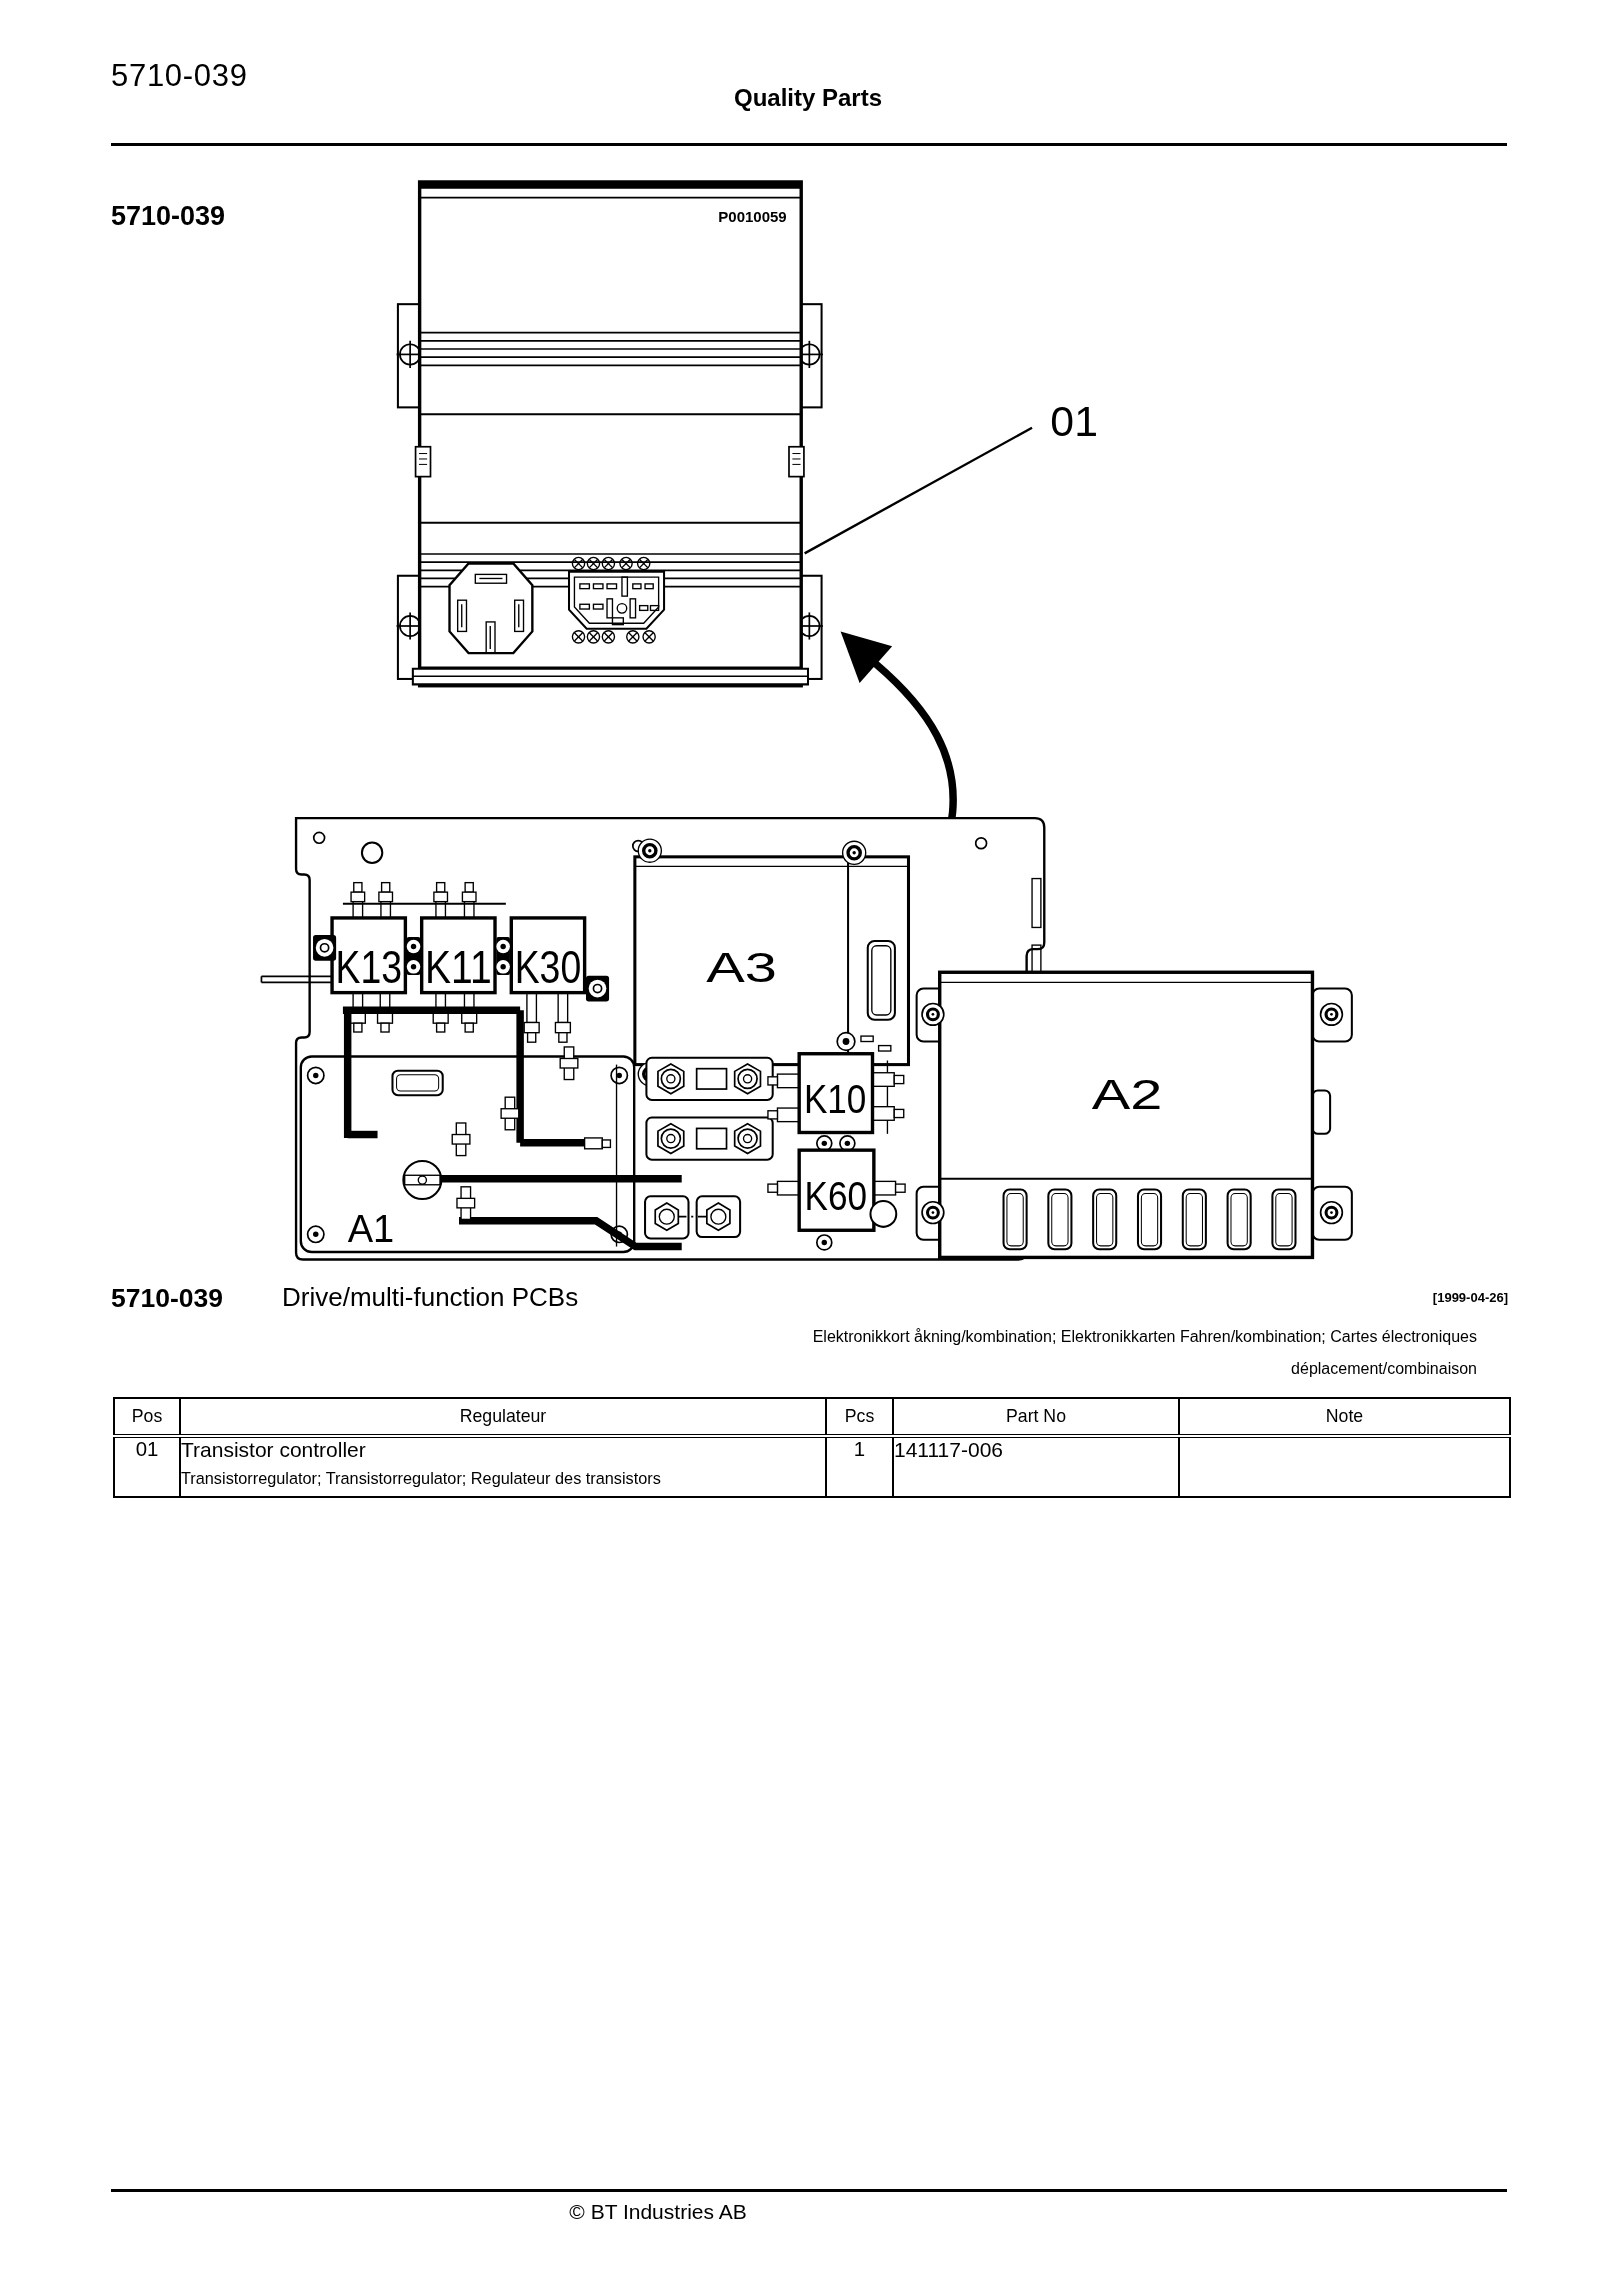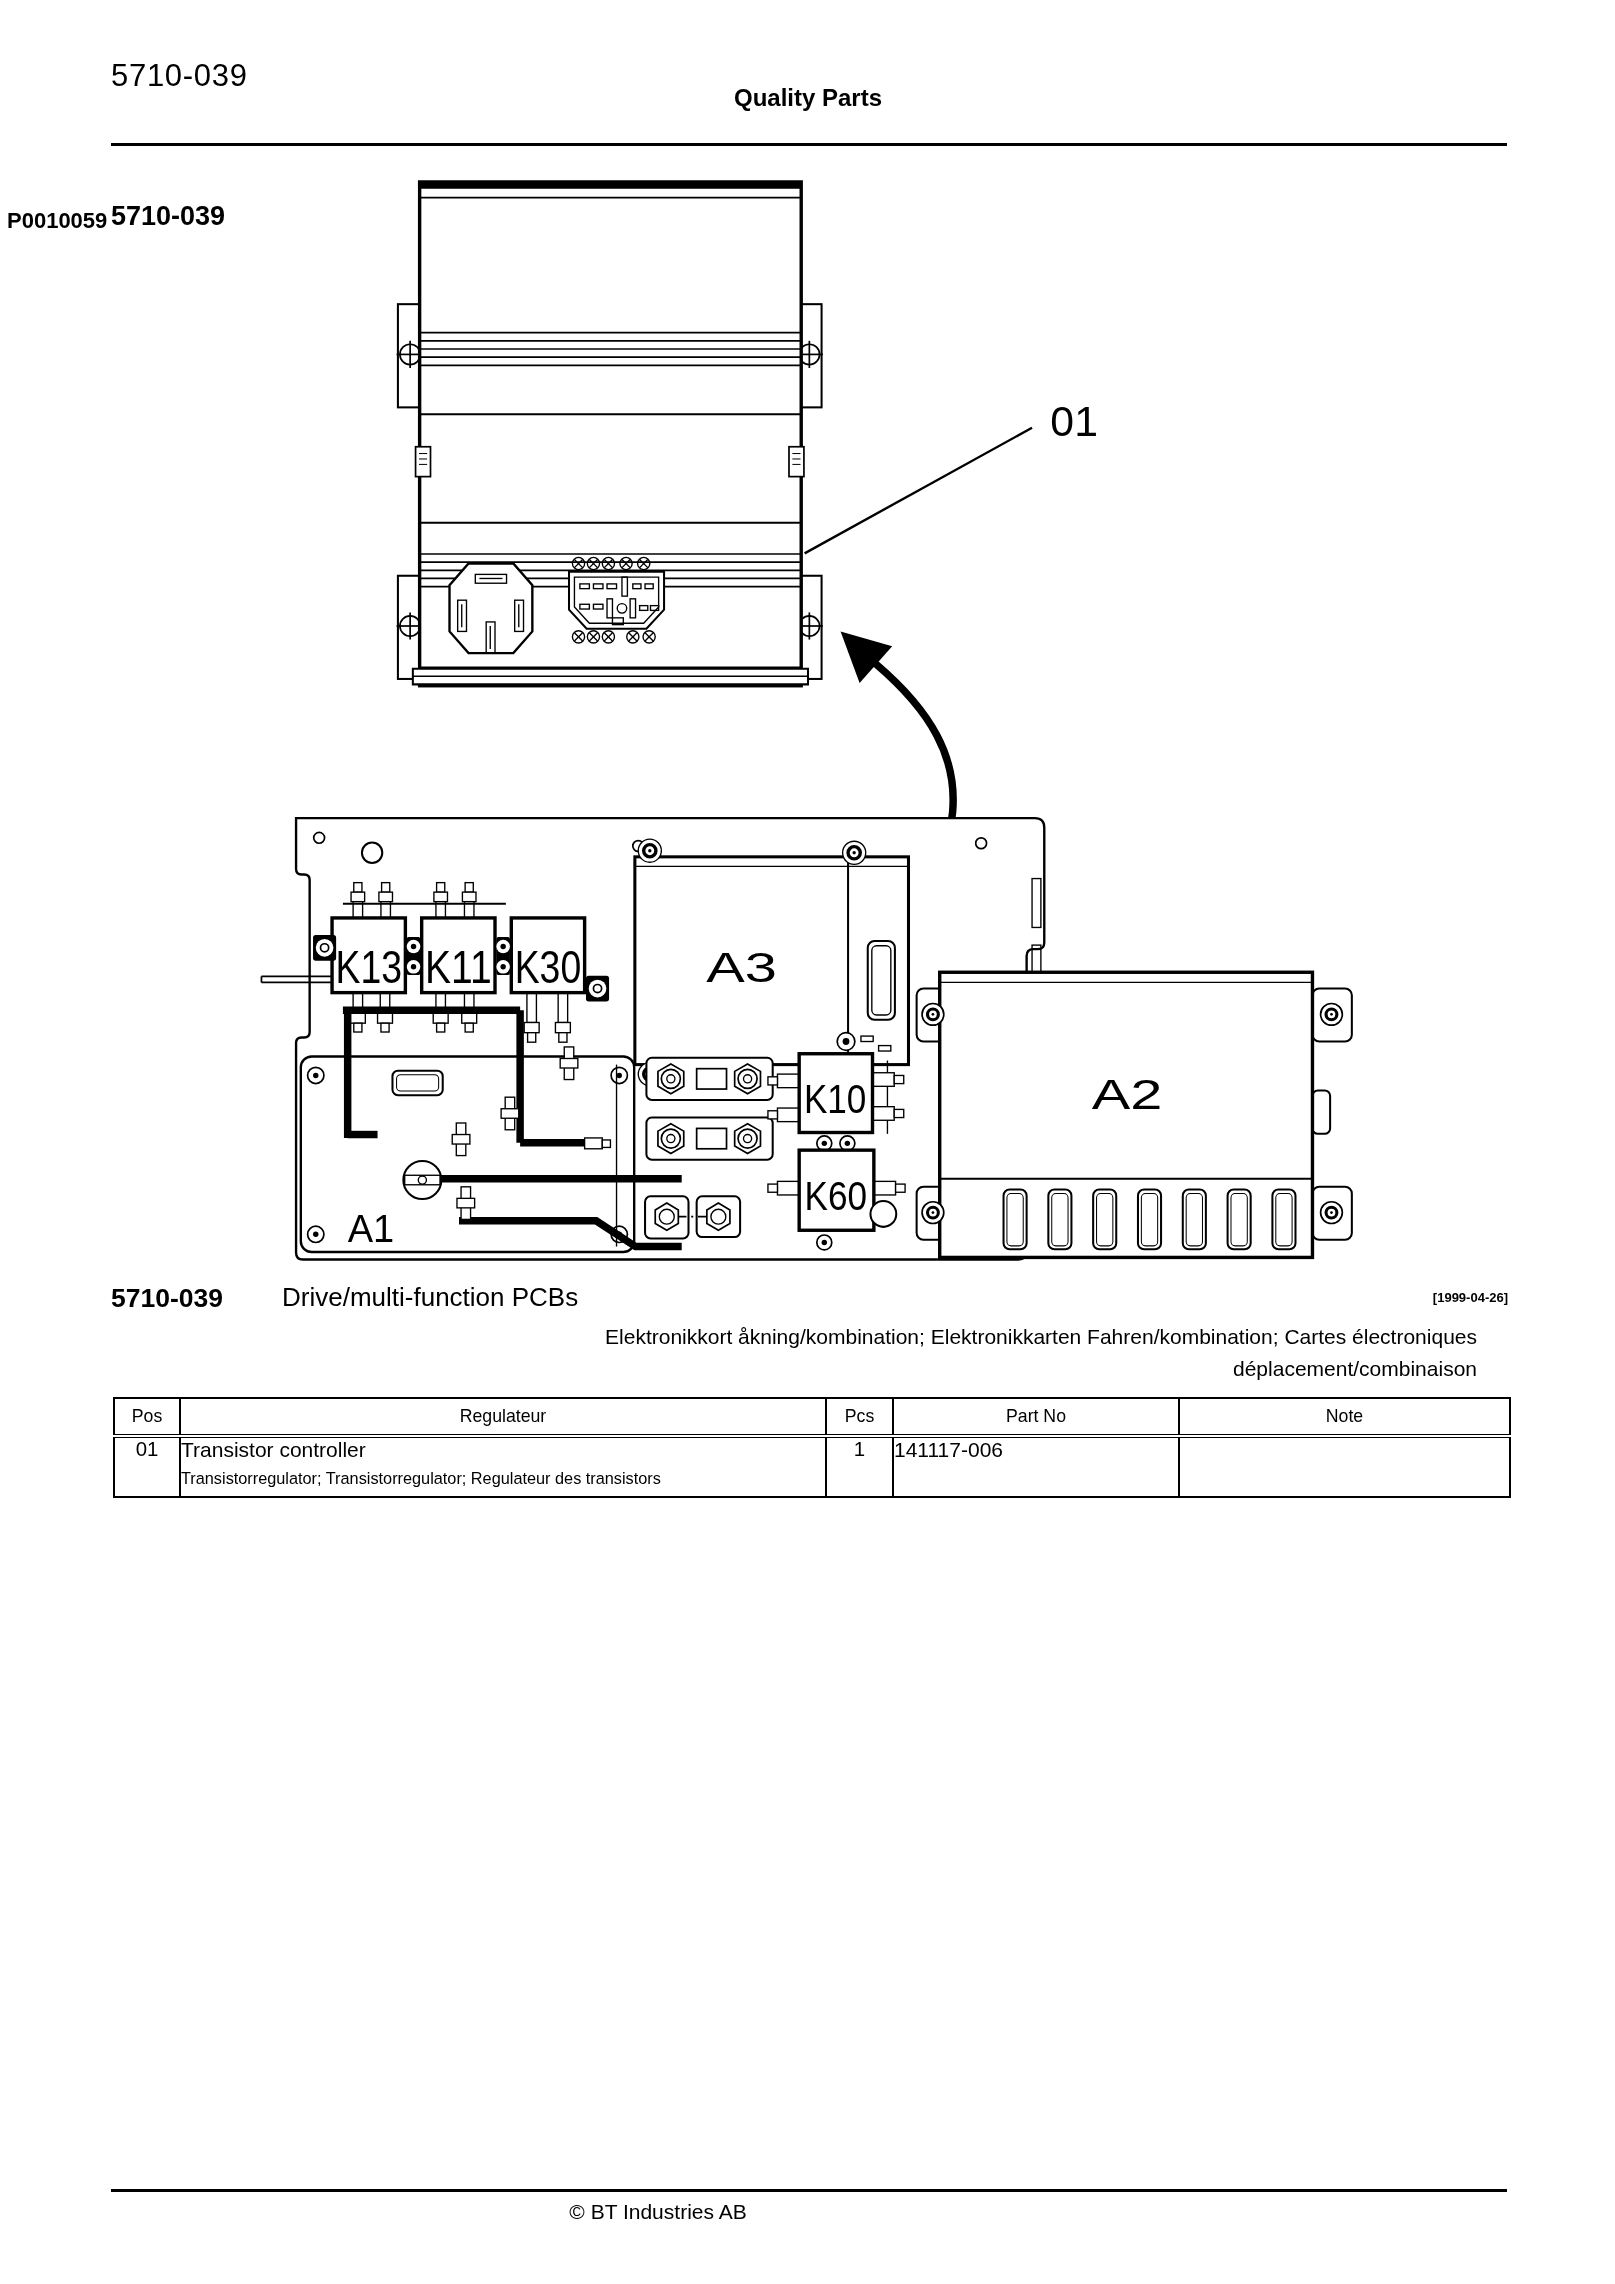--- a/index.html
+++ b/index.html
@@ -11,26 +11,26 @@
     color:#000;
     overflow:hidden;
   }
   .abs{position:absolute;text-align:right;}
   
   .doc-num-top{left:111px;top:58px;font-size:31px;font-weight:400;letter-spacing:0.7px;}
   .center-title{left:0;top:84px;width:1616px;text-align:center;font-size:24px;font-weight:700;}
   .rule{left:111px;width:1396px;height:3.4px;background:#000;}
   .rule-top{top:143px;}
   .doc-num-bold{left:111px;top:201px;font-size:27px;font-weight:700;}
-  .fig-ref{left:0;top:208px;width:1505px;text-align:left;font-size:22px;font-weight:700;padding-left:7px;}
+  .fig-ref{left:0;top:208px;width:1505px;text-align:center;font-size:15px;font-weight:700;}
   
   .sec-num{left:111px;top:1283px;font-size:26.5px;font-weight:700;}
   .sec-title{left:282px;top:1282px;font-size:26px;font-weight:400;}
   .sec-date{left:0;top:1290px;width:1508px;font-size:13px;font-weight:700;}
-  .sec-sub{left:282px;top:1321px;width:1195px;font-size:21px;font-weight:400;line-height:32px;}
+  .sec-sub{left:282px;top:1321px;width:1195px;font-size:16px;font-weight:400;line-height:32px;}
   
   table.parts{
     position:absolute;left:113px;top:1397px;width:1395px;
     border-collapse:collapse;table-layout:fixed;
     border:2.7px solid #000;
   }
   table.parts td, table.parts th{
     border:2px solid #000;
     padding:0;vertical-align:top;
     font-weight:400;

